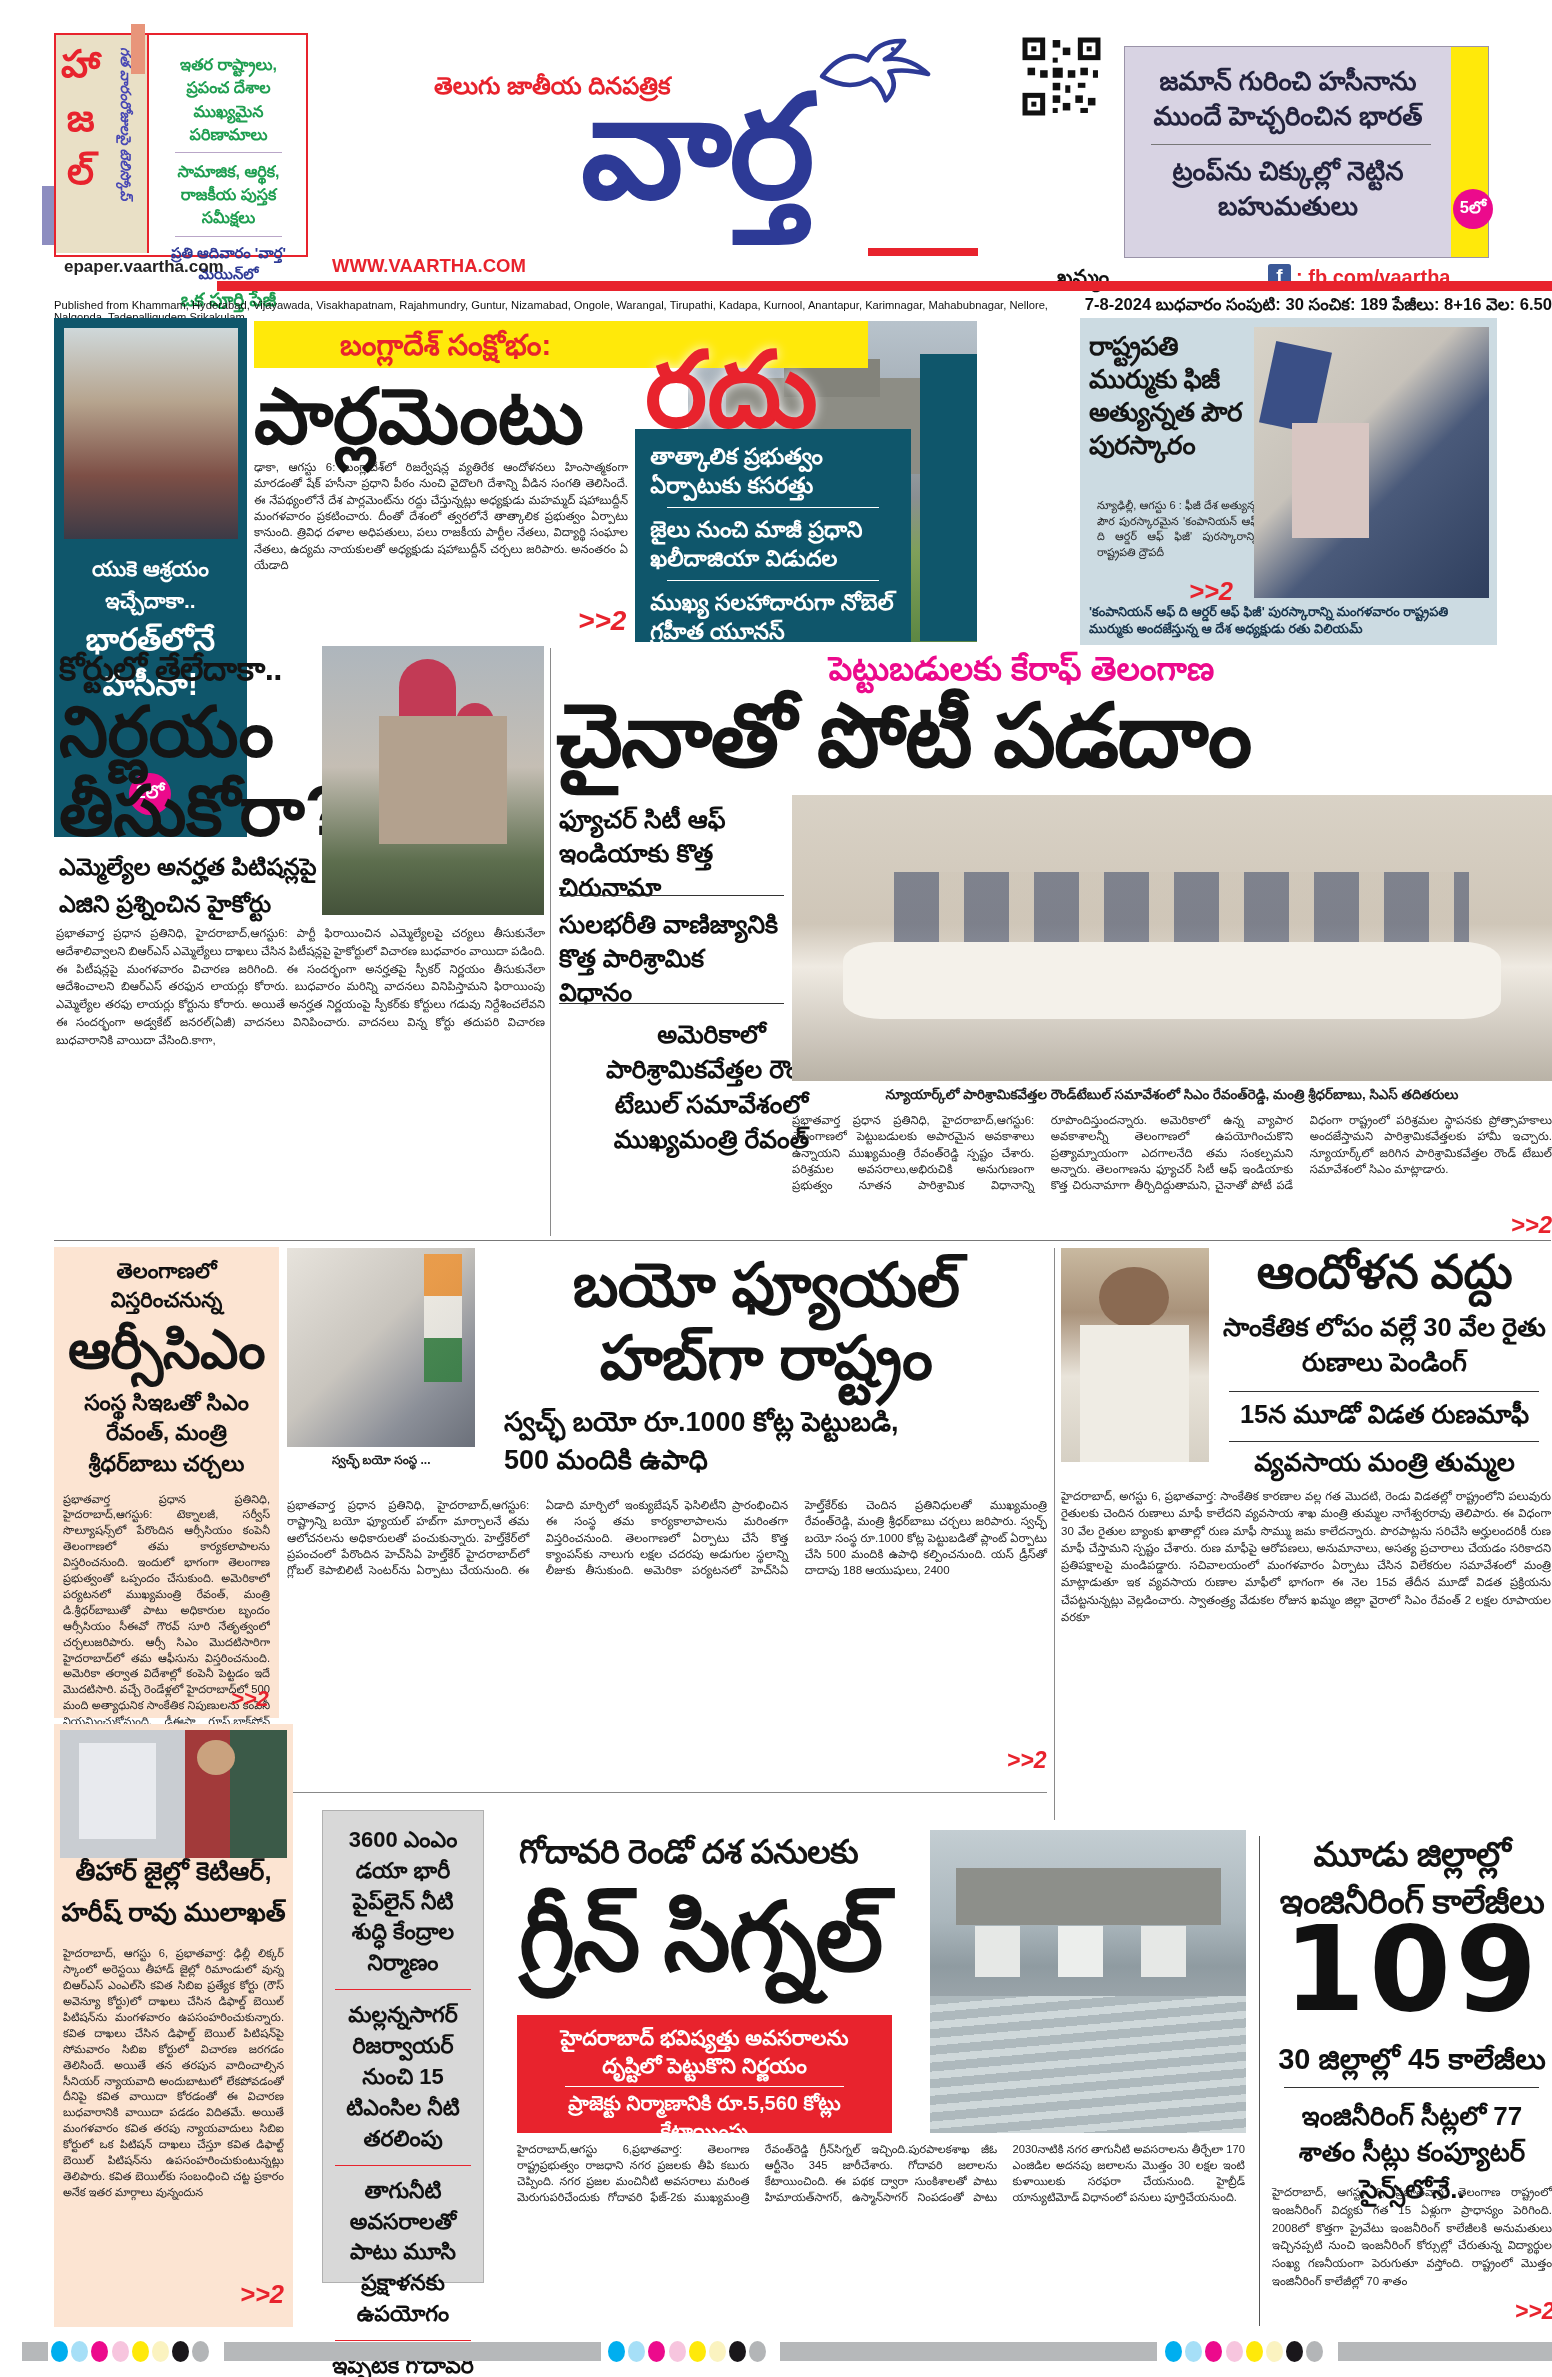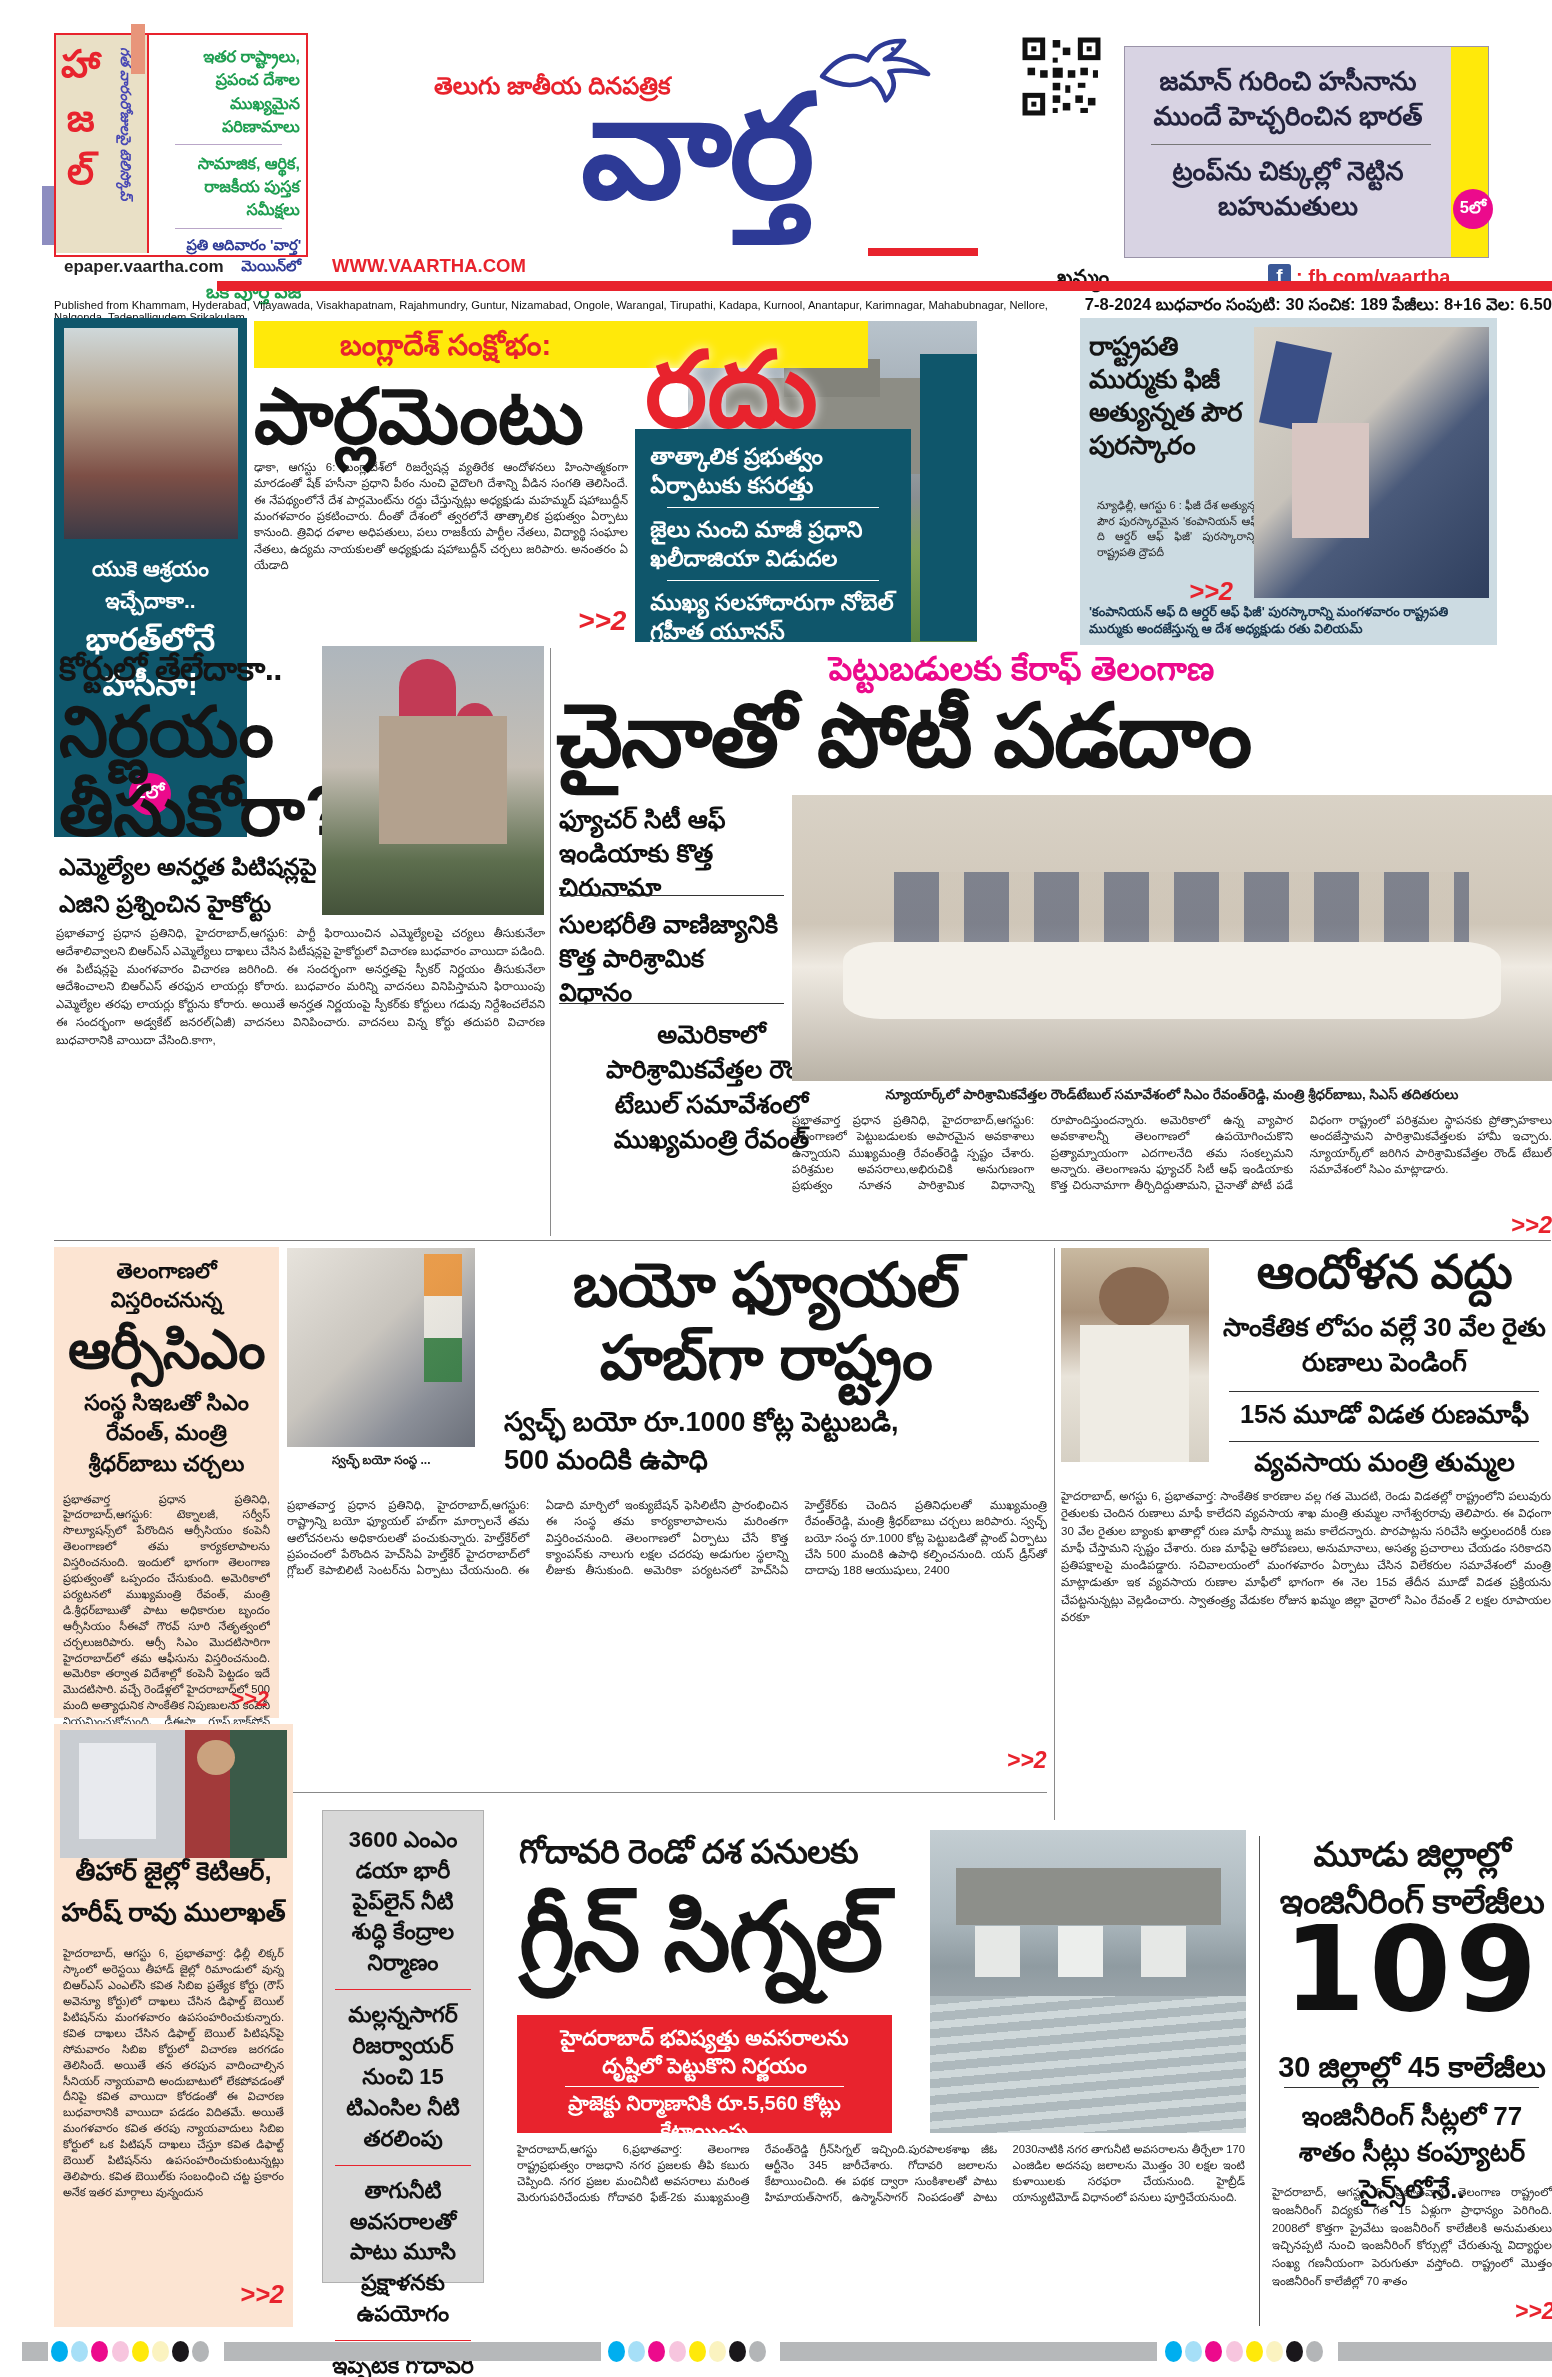--- a/index.html
+++ b/index.html
@@ -28,21 +28,21 @@
 
   <div class="abs" style="left:54px;top:33px;width:254px;height:224px;border:2.6px solid #e8232d;background:#fff;box-sizing:border-box;">
     <div class="abs" style="left:0;top:0;width:93px;height:218px;background:#e9e0c6;border-right:2.6px solid #e8232d;box-sizing:border-box;">
       <div class="abs" style="left:5.1px;top:9px;height:201px;writing-mode:vertical-rl;text-orientation:upright;
                   font-size:38px;font-weight:900;color:#e8232d;letter-spacing:2.6px;">హాజల్</div>
       <div class="abs" style="left:61px;top:11.5px;height:198px;writing-mode:vertical-rl;font-size:14px;font-style:italic;
                   font-weight:bold;color:#4646b4;">గత వారంరోజులపై టెలిస్కోప్</div>
       <div class="abs" style="left:75px;top:-11.5px;width:14px;height:50px;background:#e8957a;"></div>
       <div class="abs" style="left:-14px;top:151px;width:11.5px;height:59px;background:#8d8dc0;"></div>
     </div>
-    <div class="abs" style="left:96px;top:0;width:153px;height:218px;text-align:right;">
+    <div class="abs" style="left:96px;top:8px;width:153px;height:218px;text-align:center;">
       <div style="margin:10.2px 5.1px 0;font-size:16px;font-weight:bold;color:#1e9e50;line-height:1.45;">ఇతర రాష్ట్రాలు, ప్రపంచ దేశాల ముఖ్యమైన పరిణామాలు</div>
       <hr style="border:none;border-top:1.3px solid #b9a6c8;width:70%;margin:6.4px auto;">
       <div style="margin:1.3px 5.1px 0;font-size:16px;font-weight:bold;color:#1e9e50;line-height:1.45;">సామాజిక, ఆర్థిక, రాజకీయ పుస్తక సమీక్షలు</div>
       <hr style="border:none;border-top:1.3px solid #b9a6c8;width:70%;margin:6.4px auto;">
       <div style="margin:1.3px 3.8px 0;font-size:14.7px;font-weight:bold;color:#2e3a96;line-height:1.4;">ప్రతి ఆదివారం 'వార్త' మెయిన్‌లో</div>
       <div style="margin:5.1px 3.8px 0;font-size:18.5px;font-weight:900;color:#1e9e50;">ఒక పూర్తి పేజీ</div>
     </div>
   </div>
 
   <div class="abs" style="left:64px;top:257px;font-size:17px;font-weight:900;color:#222;">epaper.vaartha.com</div>
@@ -282,21 +282,21 @@
   <div class="abs body-txt" style="left:517px;top:2142px;width:728px;height:184px;font-size:11.2px;column-count:3;column-gap:15.3px;">
     <span>హైదరాబాద్,ఆగస్టు 6,ప్రభాతవార్త: తెలంగాణ రాష్ట్రప్రభుత్వం రాజధాని నగర ప్రజలకు తీపి కబురు చెప్పింది. నగర ప్రజల మంచినీటి అవసరాలు మరింత మెరుగుపరిచేందుకు గోదావరి ఫేజ్-2కు ముఖ్యమంత్రి రేవంత్‌రెడ్డి గ్రీన్‌సిగ్నల్ ఇచ్చింది.పురపాలకశాఖ జీఓ ఆర్టీనెం 345 జారీచేశారు. గోదావరి జలాలను కేటాయించింది. ఈ పథక ద్వారా సుంకిశాలతో పాటు హిమాయత్‌సాగర్, ఉస్మాన్‌సాగర్ నింపడంతో పాటు 2030నాటికి నగర తాగునీటి అవసరాలను తీర్చేలా 170 ఎంజిడిల అదనపు జలాలను మొత్తం 30 లక్షల ఇంటి కుళాయిలకు సరఫరా చేయనుంది. హైబ్రీడ్ యాన్యుటిమోడ్ విధానంలో పనులు పూర్తిచేయనుంది.</span>
   </div>
 
   <div class="abs" style="left:1259px;top:1836px;width:1.3px;height:490px;background:#555;"></div>
 
   <div class="abs hl" style="left:1272px;top:1836px;width:280px;text-align:center;font-size:34px;">మూడు జిల్లాల్లో</div>
   <div class="abs hl" style="left:1272px;top:1883px;width:280px;text-align:center;font-size:34px;">ఇంజినీరింగ్ కాలేజీలు</div>
   <div class="abs" style="left:1272px;top:1900px;width:280px;text-align:center;font-size:118px;font-weight:900;color:#111;
               font-family:'DejaVu Sans','Liberation Sans',sans-serif;letter-spacing:3.8px;">109</div>
-  <div class="abs" style="left:1272px;top:2043px;width:280px;text-align:center;font-size:29px;font-weight:900;margin-top:8px;">30 జిల్లాల్లో 45 కాలేజీలు</div>
+  <div class="abs" style="left:1272px;top:2043px;width:280px;text-align:center;font-size:29px;font-weight:900;">30 జిల్లాల్లో 45 కాలేజీలు</div>
   <div class="abs" style="left:1284px;top:2087px;width:255px;border-top:1.3px solid #333;"></div>
   <div class="abs" style="left:1272px;top:2098px;width:280px;text-align:center;font-size:26px;font-weight:900;line-height:1.4;">ఇంజినీరింగ్ సీట్లలో 77 శాతం సీట్లు కంప్యూటర్ సైన్స్‌లోనే..</div>
   <div class="abs body-txt" style="left:1272px;top:2184px;width:280px;height:128px;font-size:11.5px;line-height:1.55;">హైదరాబాద్, ఆగస్టు 6, ప్రభాతవార్త: తెలంగాణ రాష్ట్రంలో ఇంజనీరింగ్ విద్యకు గత 15 ఏళ్లుగా ప్రాధాన్యం పెరిగింది. 2008లో కొత్తగా ప్రైవేటు ఇంజనీరింగ్ కాలేజీలకి అనుమతులు ఇచ్చినప్పటి నుంచి ఇంజనీరింగ్ కోర్సుల్లో చేరుతున్న విద్యార్థుల సంఖ్య గణనీయంగా పెరుగుతూ వస్తోంది. రాష్ట్రంలో మొత్తం ఇంజినీరింగ్ కాలేజీల్లో 70 శాతం</div>
   <div class="abs jump" style="left:1511px;top:2298px;font-size:23px;background:#fff;padding-left:3.8px;">&gt;&gt;2</div>
 
   <div>
     <div class="graybar" style="left:22.4px;width:25.5px;"></div>
     <div class="abs dots" style="left:51px;top:2341px;">
       <span></span><span></span><span></span><span></span><span></span><span></span><span></span><span></span>
     </div>

